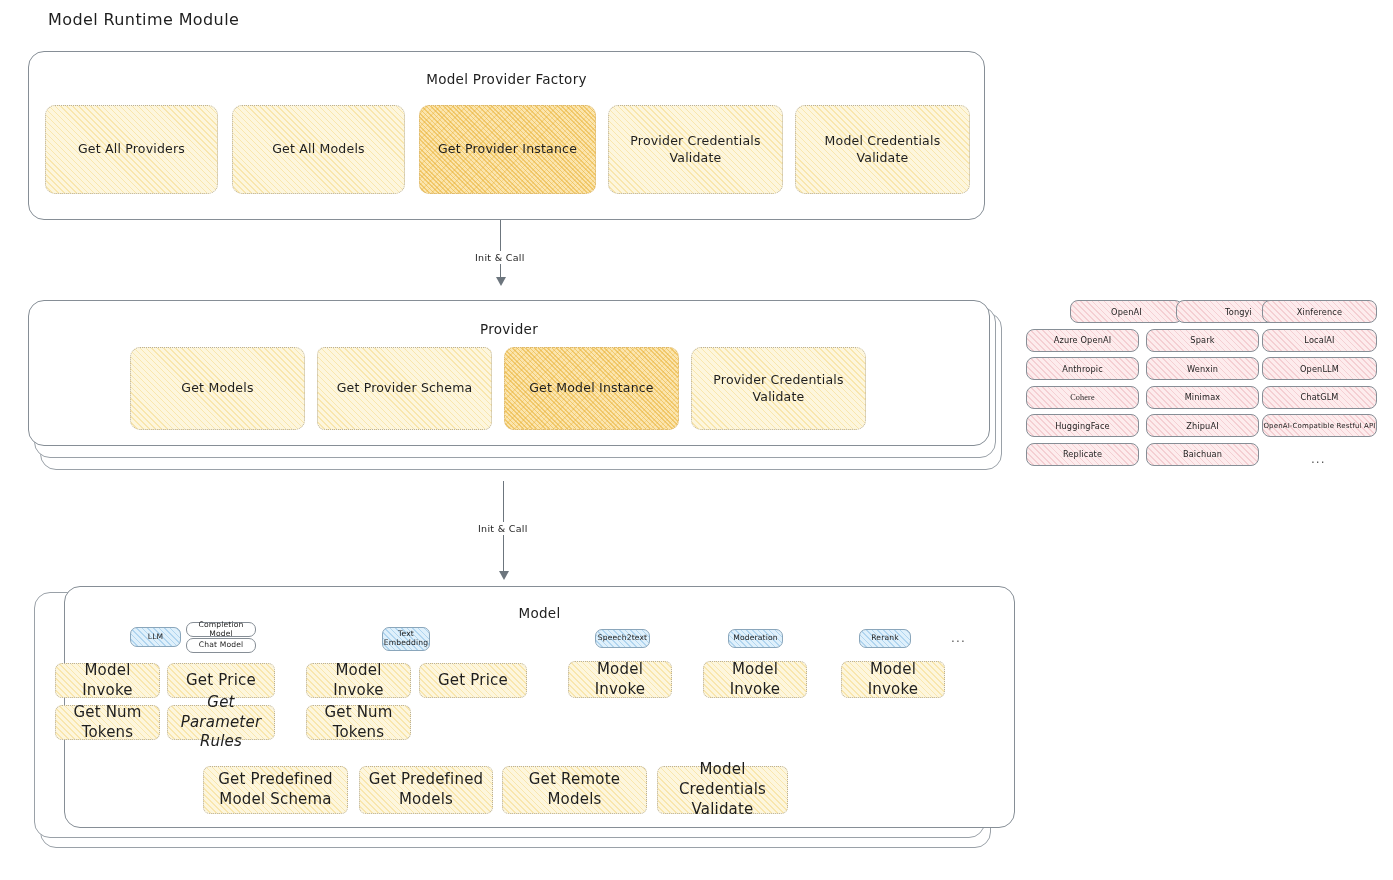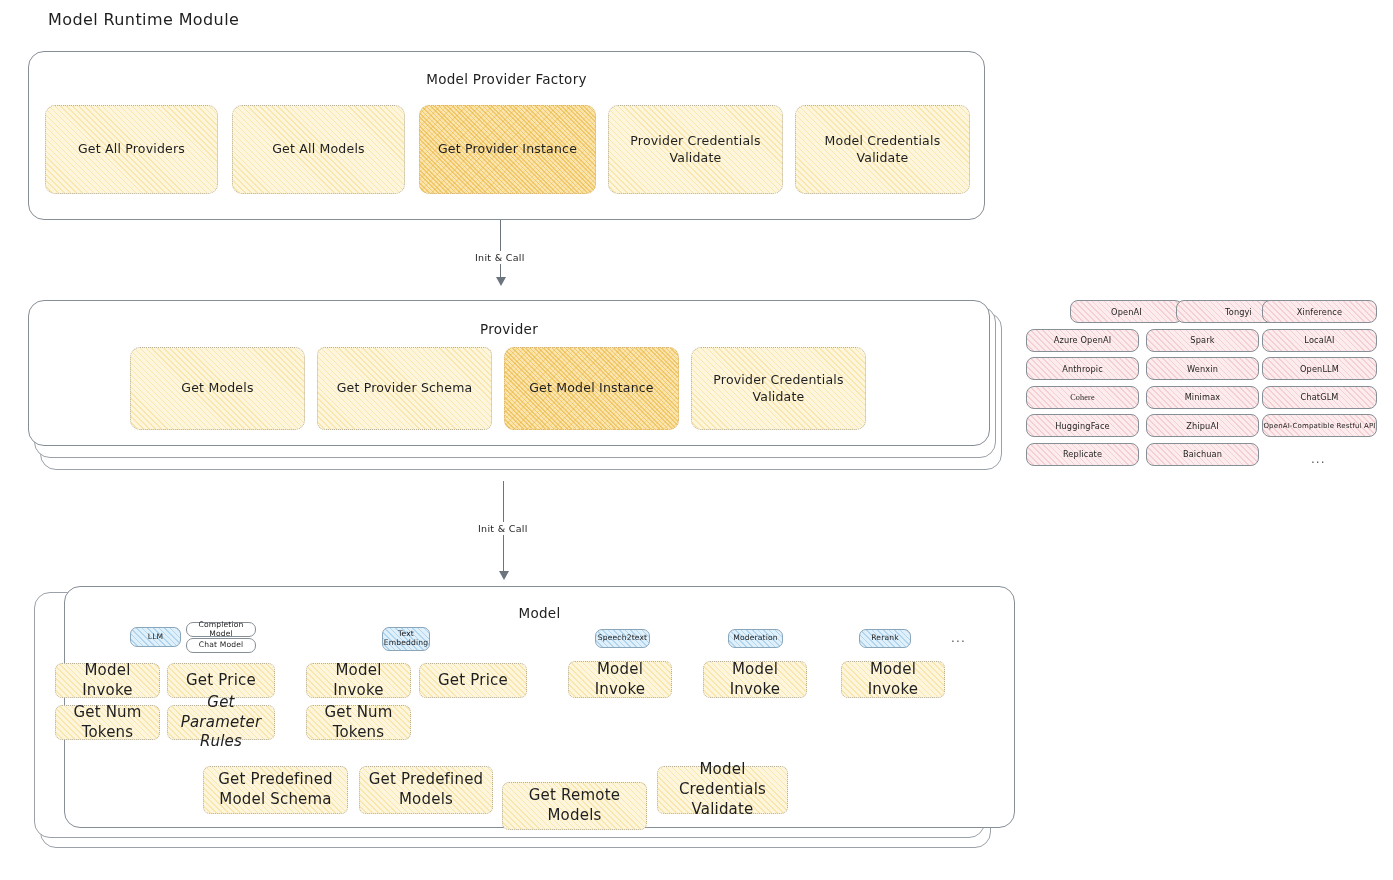--- a/index.html
+++ b/index.html
@@ -233,16 +233,16 @@
   <div class="box sm" style="left:306px; top:663px; width:105px; height:35px;">Model Invoke</div>
   <div class="box sm" style="left:419px; top:663px; width:108px; height:35px;">Get Price</div>
   <div class="box sm" style="left:306px; top:705px; width:105px; height:35px;">Get Num Tokens</div>
 
   <div class="box sm" style="left:568px; top:661px; width:104px; height:37px;">Model Invoke</div>
   <div class="box sm" style="left:703px; top:661px; width:104px; height:37px;">Model Invoke</div>
   <div class="box sm" style="left:841px; top:661px; width:104px; height:37px;">Model Invoke</div>
 
   <div class="box sm" style="left:203px; top:766px; width:145px; height:48px;">Get Predefined Model Schema</div>
   <div class="box sm" style="left:359px; top:766px; width:134px; height:48px;">Get Predefined Models</div>
-  <div class="box sm" style="left:502px; top:766px; width:145px; height:48px;margin-top:16px;">Get Remote Models</div>
+  <div class="box sm" style="left:502px; top:766px; width:145px; height:48px;">Get Remote Models</div>
   <div class="box sm" style="left:657px; top:766px; width:131px; height:48px;">Model Credentials Validate</div>
 
 </div>
 
 </body></html>

